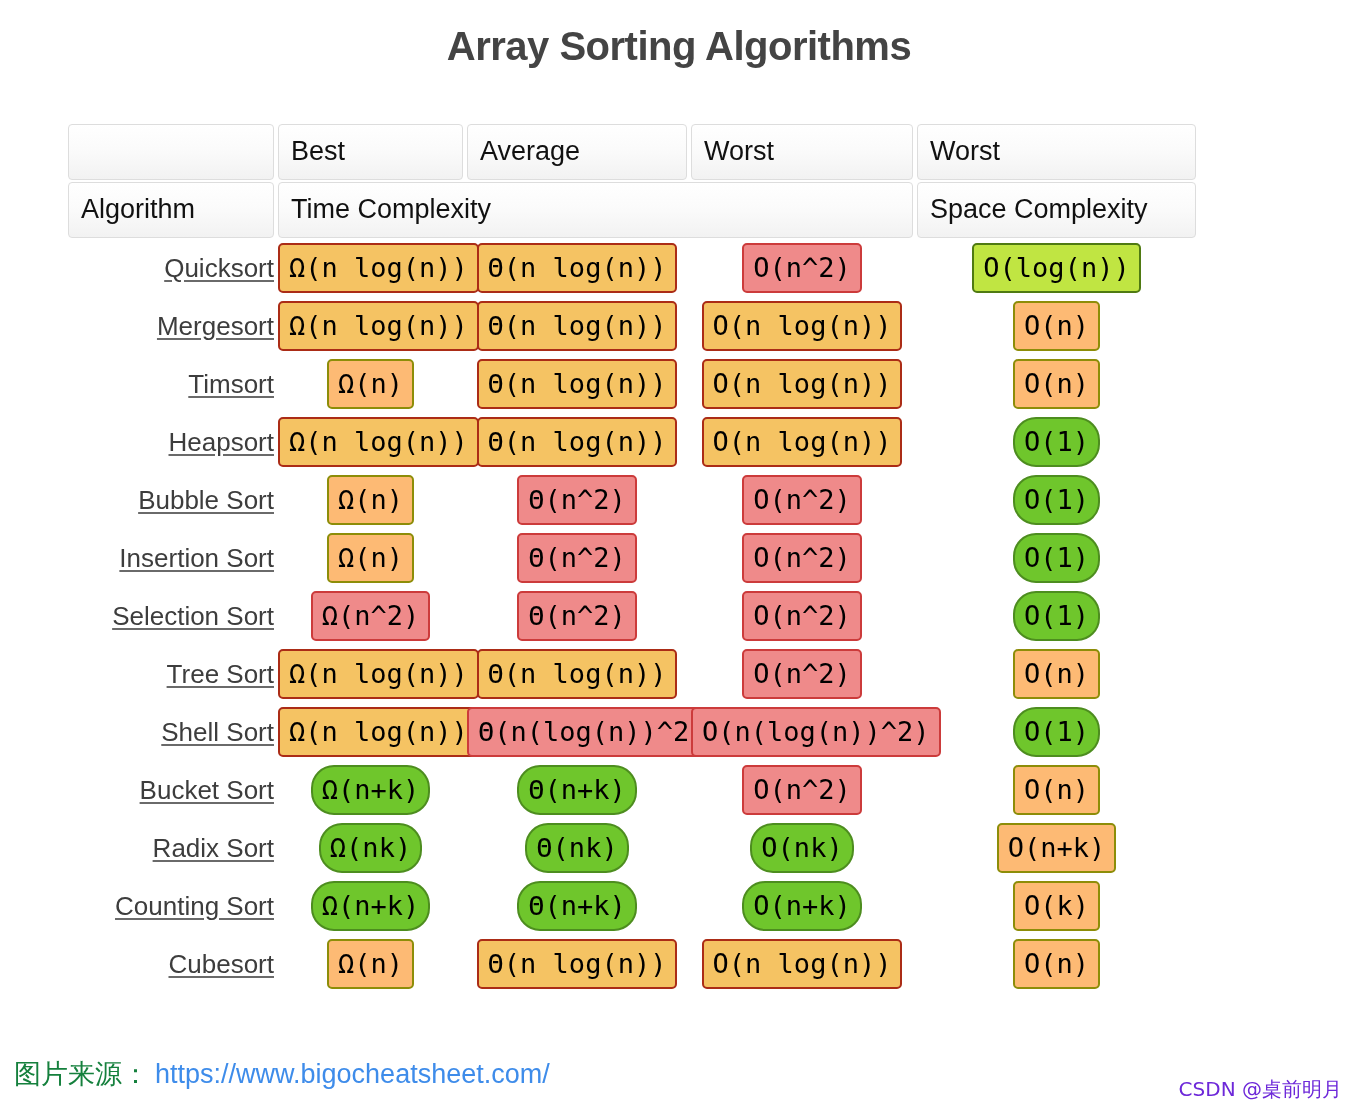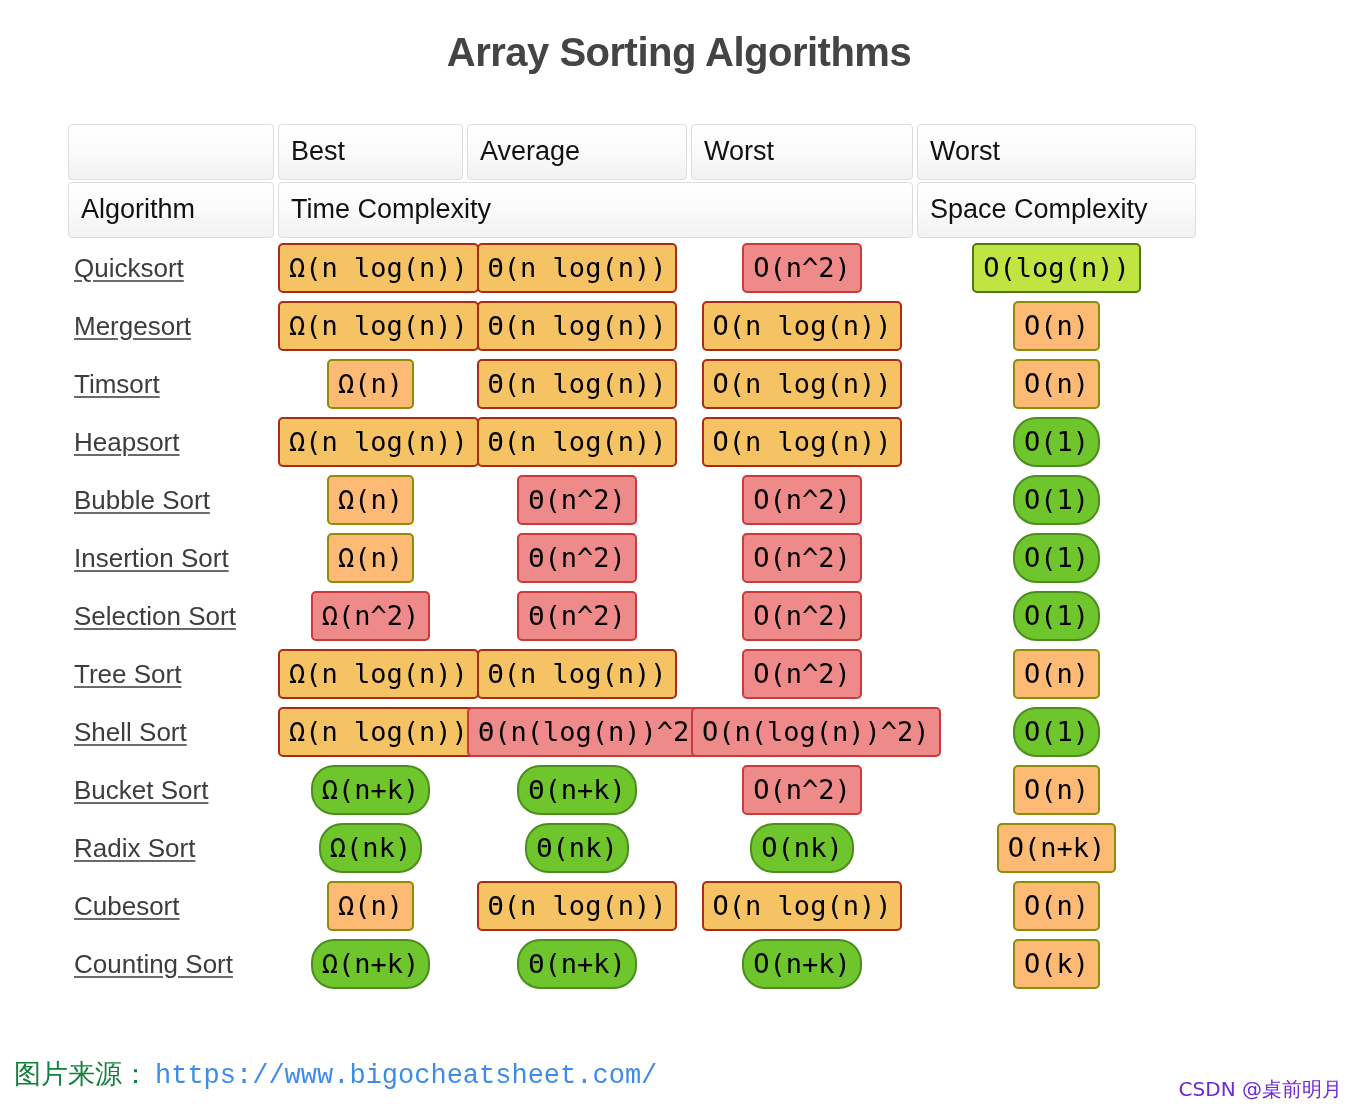--- a/index.html
+++ b/index.html
@@ -17,21 +17,21 @@
   }
 
   
   #page-title {
     text-align: center;
     font-size: 40px;
     font-weight: bold;
     color: #444444;
     letter-spacing: -0.5px;
     margin: 0;
-    padding-top: 30px;
+    padding-top: 24px;
     line-height: 1.1;
   }
 
   
   #table-wrap {
     position: absolute;
     left: 64px;
     top: 122px;
     width: 1130px;
   }
@@ -64,21 +64,21 @@
     vertical-align: middle;
     white-space: nowrap;
     overflow: hidden;
   }
   th.hcell.empty { color: transparent; }
 
   
   td.algo {
     font-size: 26px;
     color: #3d3d3d;
-    text-align: left;
+    text-align: right;
     padding: 4px 0 4px 6px;
     vertical-align: middle;
     white-space: nowrap;
   }
   td.algo .algo-link {
     text-decoration: underline;
     text-decoration-color: #6a6a6a;
     text-underline-offset: 3px;
     color: #3d3d3d;
     cursor: pointer;
@@ -120,21 +120,21 @@
     font-size: 27px;
     color: #1a1a1a;
     white-space: nowrap;
   }
   #footer .src-label {
     font-family: "DejaVu Sans", sans-serif;
     color: #15803d;
   }
   #footer .src-url {
     color: #3e8cea;
-    font-family: Liberation Mono, monospace;
+    font-family: Liberation Sans, sans-serif;
     text-decoration: none;
     cursor: pointer;
     margin-left: 6px;
   }
 
   #watermark {
     position: absolute;
     right: 16px;
     bottom: 9px;
     font-size: 20px;
@@ -243,33 +243,33 @@
           <td class="cpx"><span class="badge b-yellow">O(n)</span></td>
         </tr>
         <tr>
           <td class="algo"><span class="algo-link">Radix Sort</span></td>
           <td class="cpx"><span class="badge b-green">Ω(nk)</span></td>
           <td class="cpx"><span class="badge b-green">Θ(nk)</span></td>
           <td class="cpx"><span class="badge b-green">O(nk)</span></td>
           <td class="cpx"><span class="badge b-yellow">O(n+k)</span></td>
         </tr>
         <tr>
-          <td class="algo"><span class="algo-link">Cubesort</span></td>
-          <td class="cpx"><span class="badge b-yellow">Ω(n)</span></td>
-          <td class="cpx"><span class="badge b-orange">Θ(n log(n))</span></td>
-          <td class="cpx"><span class="badge b-orange">O(n log(n))</span></td>
-          <td class="cpx"><span class="badge b-yellow">O(n)</span></td>
-        </tr>
-        <tr>
           <td class="algo"><span class="algo-link">Counting Sort</span></td>
           <td class="cpx"><span class="badge b-green">Ω(n+k)</span></td>
           <td class="cpx"><span class="badge b-green">Θ(n+k)</span></td>
           <td class="cpx"><span class="badge b-green">O(n+k)</span></td>
           <td class="cpx"><span class="badge b-yellow">O(k)</span></td>
         </tr>
+        <tr>
+          <td class="algo"><span class="algo-link">Cubesort</span></td>
+          <td class="cpx"><span class="badge b-yellow">Ω(n)</span></td>
+          <td class="cpx"><span class="badge b-orange">Θ(n log(n))</span></td>
+          <td class="cpx"><span class="badge b-orange">O(n log(n))</span></td>
+          <td class="cpx"><span class="badge b-yellow">O(n)</span></td>
+        </tr>
       </tbody>
   </table>
 </div>
 
 <div id="footer">
   <span class="src-label">图片来源：</span><a class="src-url" href="#">https://www.bigocheatsheet.com/</a>
 </div>
 
 <div id="watermark">CSDN @桌前明月</div>
 

